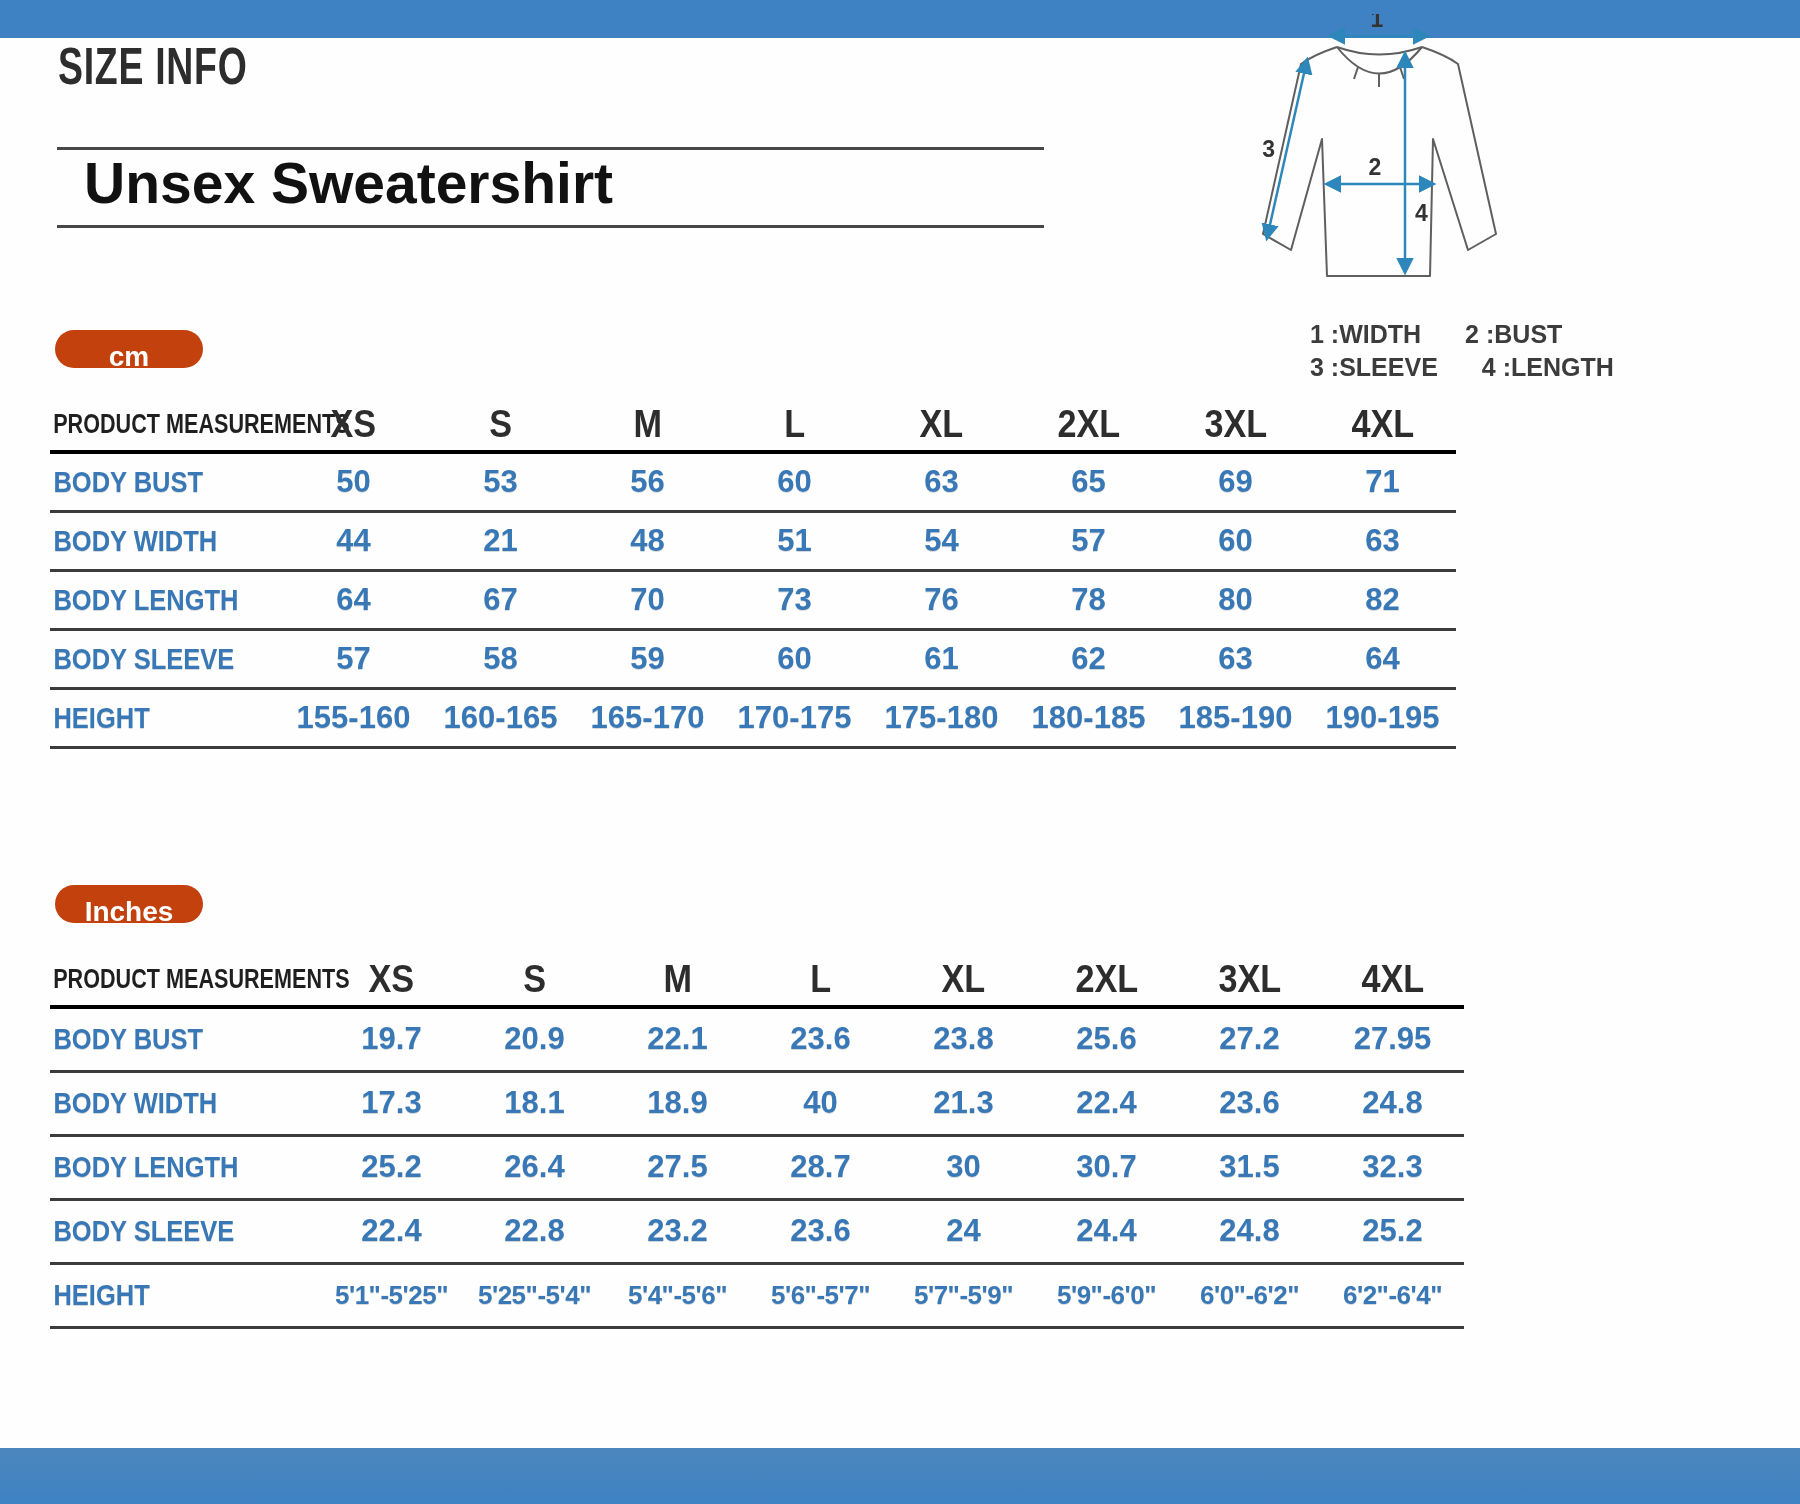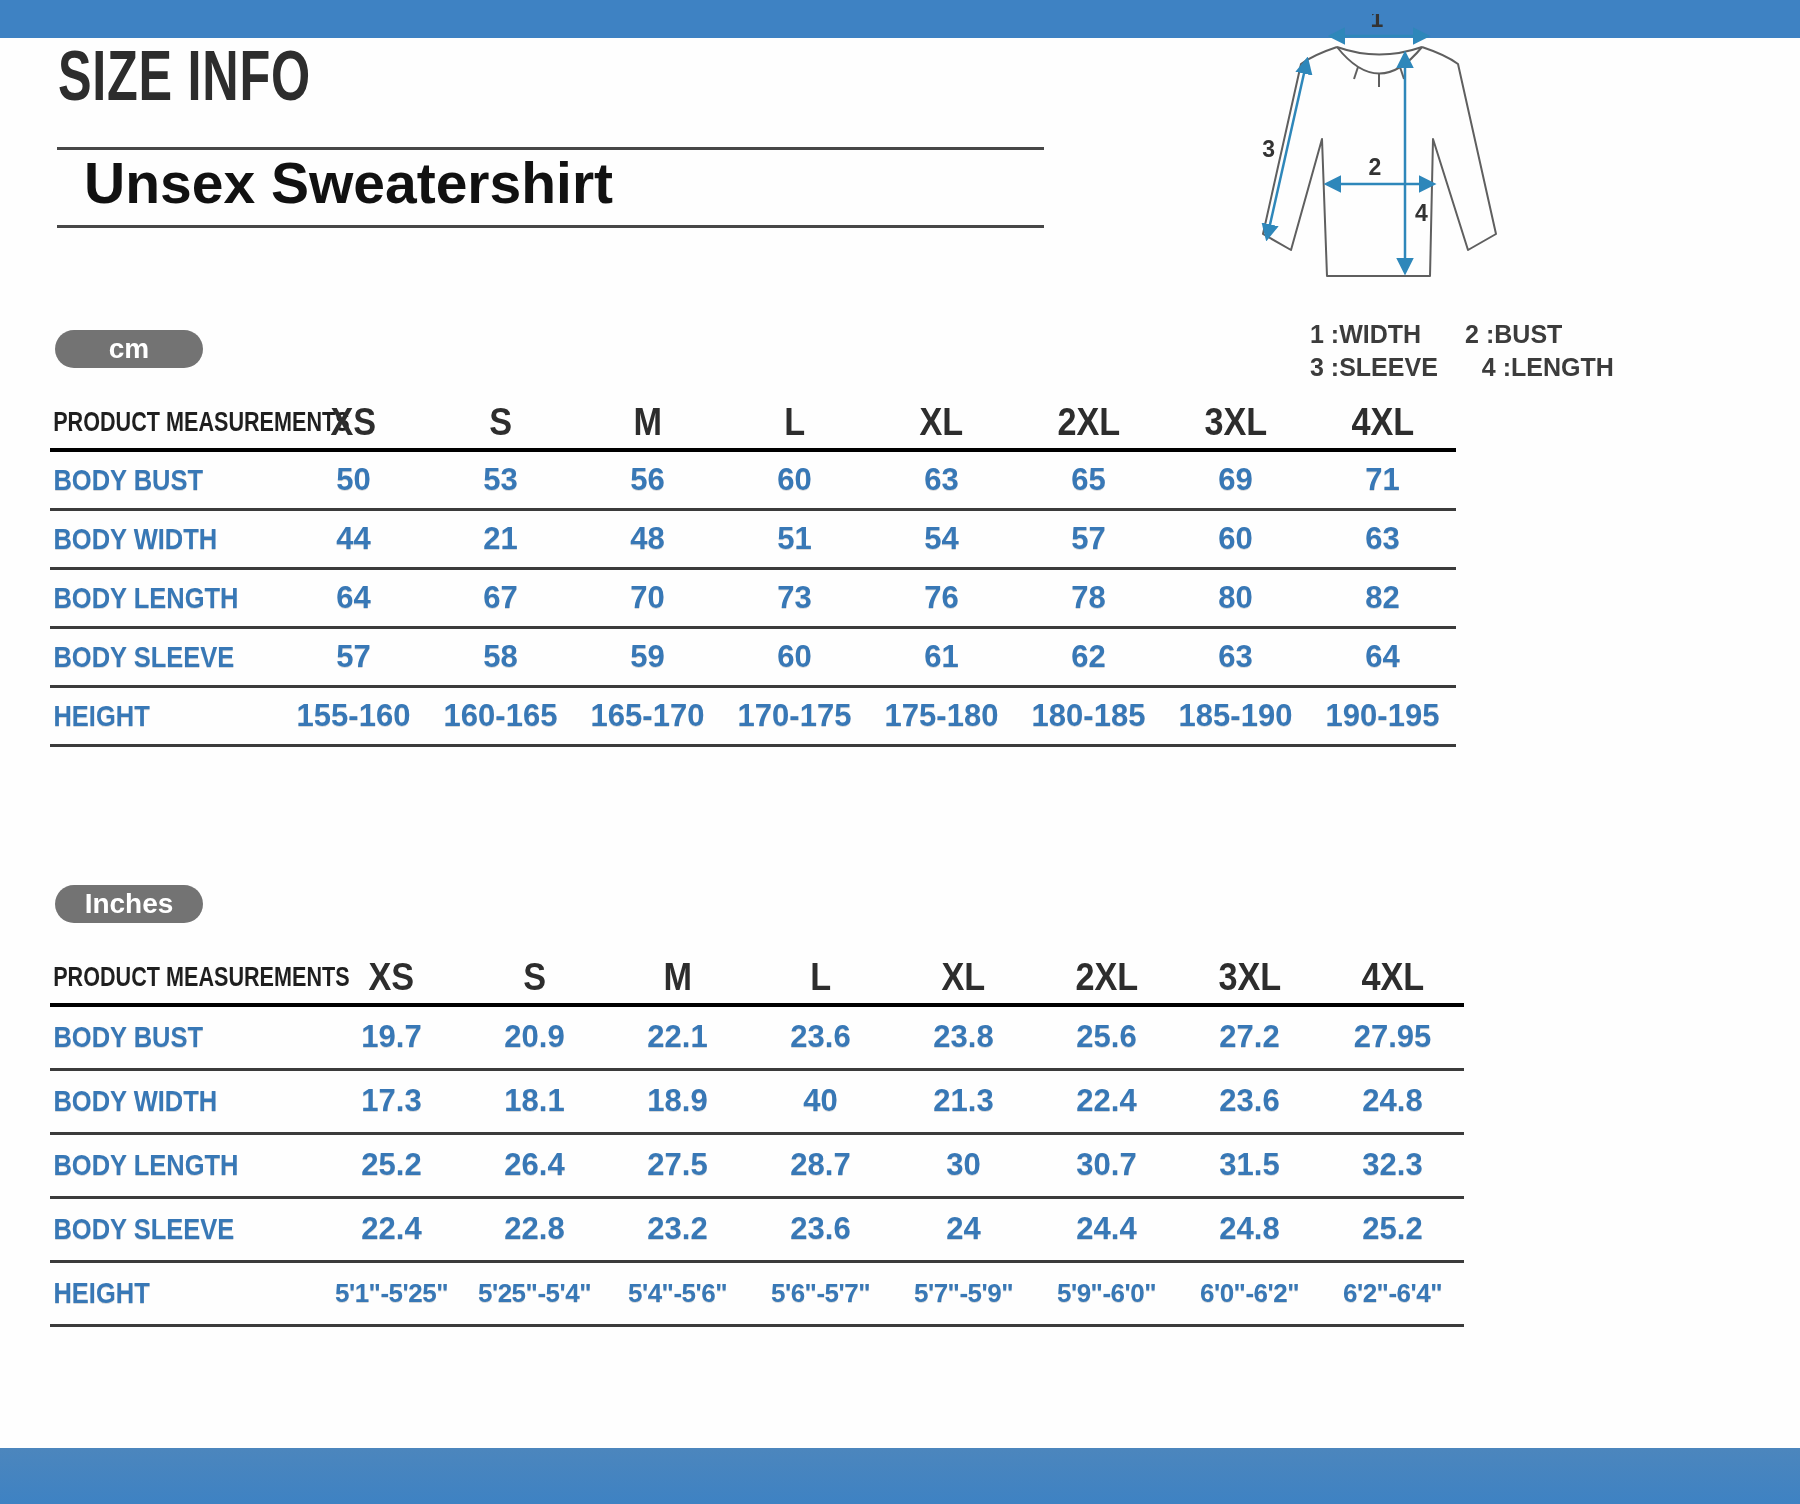--- a/index.html
+++ b/index.html
@@ -7,42 +7,42 @@
     width:1800px;height:1504px;position:relative;background:#ffffff;
     font-family:"Liberation Sans","DejaVu Sans",sans-serif;overflow:hidden;
   }
   .page{position:absolute;left:0;top:0;width:1800px;height:1504px;background:#fefefe;overflow:hidden;}
   .bar{position:absolute;left:0;width:1800px;background:#3e82c3;}
   .bar.top{top:0;height:38px;}
   .bar.bottom{top:1448px;height:56px;background:linear-gradient(#4c86bd,#3e82c3);}
 
   .page-title{
     position:absolute;left:58px;top:36px;margin:0;
-    font-size:70px;font-weight:800;color:#2d2d2d;letter-spacing:1px;white-space:nowrap;
+    font-size:52px;font-weight:800;color:#2d2d2d;letter-spacing:1px;white-space:nowrap;
   }
   .page-title .cond{display:inline-block;transform:scaleX(.72);transform-origin:left center;}
   .rule{position:absolute;left:57px;width:987px;height:3px;background:#474747;}
   .rule1{top:147px;}
   .rule2{top:225px;}
   .subtitle{
     position:absolute;left:84px;top:150px;margin:0;
     font-size:57px;font-weight:700;color:#111;white-space:nowrap;
   }
 
   
   .diagram{position:absolute;left:1140px;top:14px;width:540px;}
   .diagram svg{display:block;margin-left:85px;}
   .legend{margin:4px 0 0 170px;color:#3c3c3c;}
   .legend-row{display:flex;gap:44px;font-size:25px;font-weight:700;line-height:33px;white-space:nowrap;}
 
   
   .badge{
     display:inline-block;min-width:148px;height:38px;line-height:38px;border-radius:19px;
-    background:#737373;color:#fff;font-size:28px;font-weight:700;text-align:center;
-    box-sizing:border-box;padding:0 18px;margin-left:5px;
+    background:#c2410c;color:#fff;font-size:28px;font-weight:700;text-align:center;
+    box-sizing:border-box;padding:8px 18px;margin-left:5px;
   }
 
   
   .size-section{position:absolute;left:50px;}
   .size-section.cm{top:330px;}
   .size-section.inches{top:885px;}
   table{border-collapse:collapse;table-layout:fixed;margin-top:28px;}
   .cm table{width:1406px;}
   .inches table{width:1414px;}
   thead tr{border-bottom:4px solid #000000;height:54px;}

